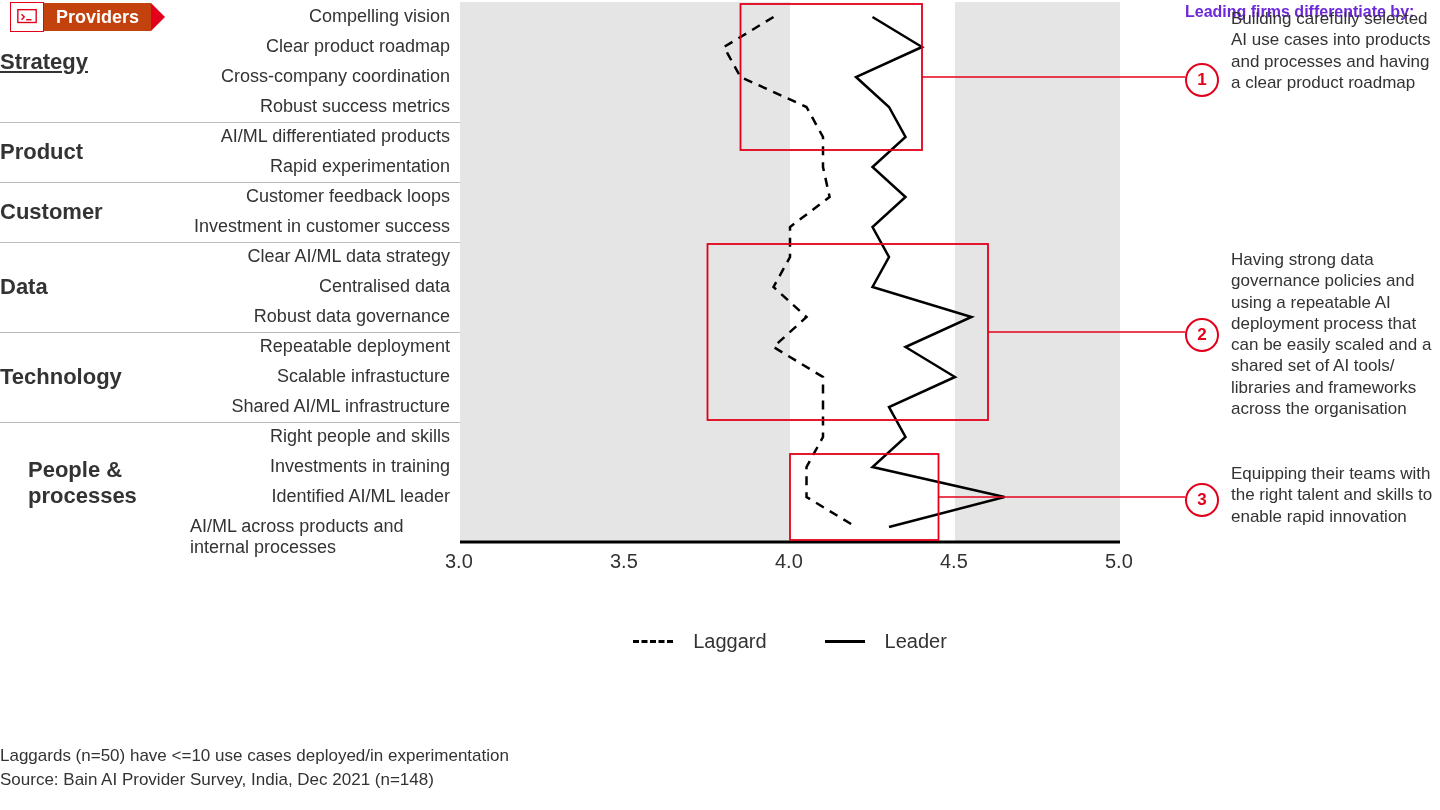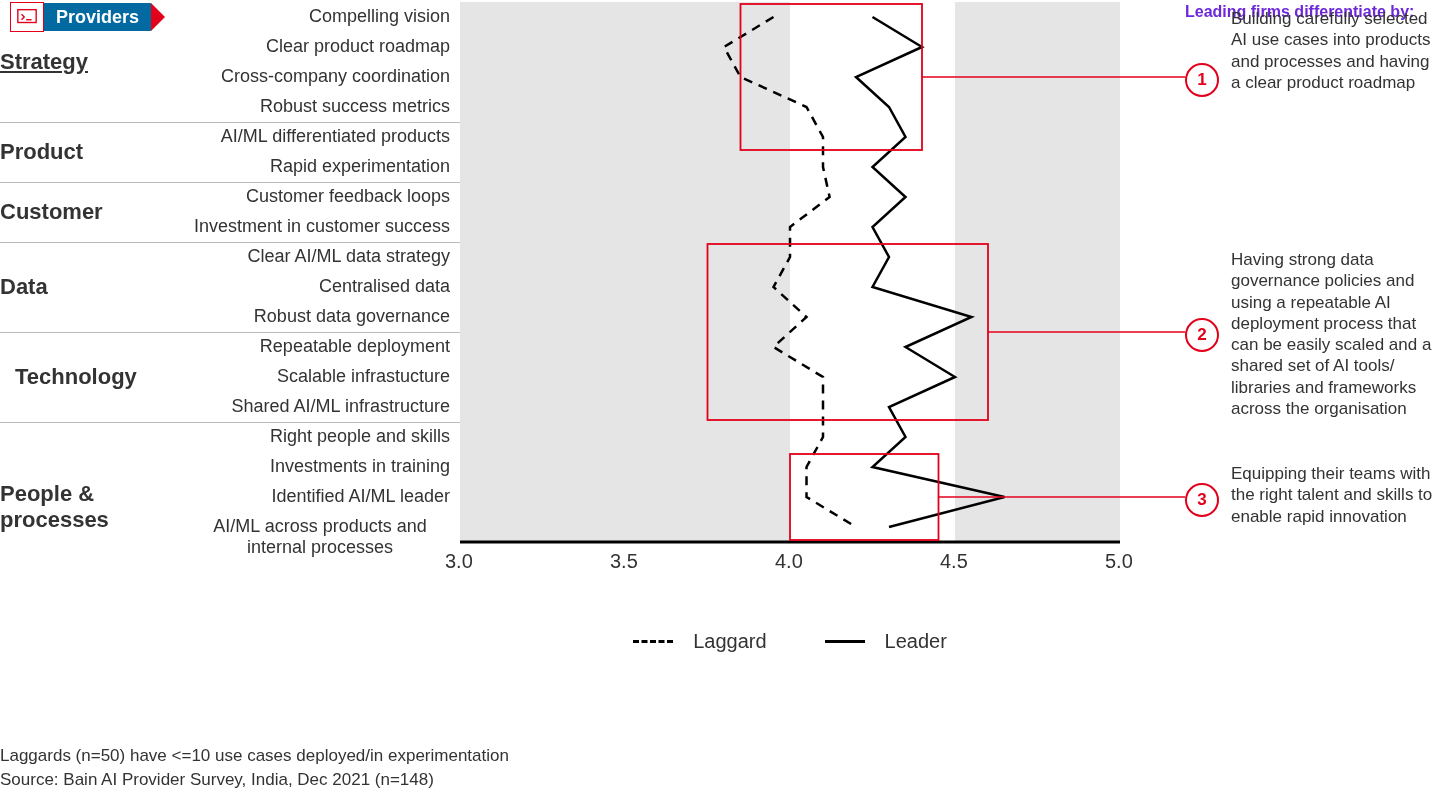--- a/index.html
+++ b/index.html
@@ -1,24 +1,24 @@
 <!DOCTYPE html>
 <html><head>
 <meta charset="utf-8">
 <style>
   html,body{margin:0;padding:0;font-family:Arial,Helvetica,sans-serif;color:#333;}
   body{width:1440px;height:810px;background:#fff;overflow:hidden;}
   .badge-wrap{position:absolute;left:10px;top:2px;display:flex;align-items:center;}
   .badge-icon{width:32px;height:28px;border:1px solid #e2001a;display:flex;align-items:center;justify-content:center;}
   .badge-icon svg{width:22px;height:22px;fill:#e2001a;}
-  .badge-text{background:#0369a1;color:#fff;font-weight:bold;font-size:18px;padding:4px 12px;height:20px;line-height:20px;position:relative;}
+  .badge-text{background:#c2410c;color:#fff;font-weight:bold;font-size:18px;padding:4px 12px;height:20px;line-height:20px;position:relative;}
   .badge-text:after{content:"";position:absolute;right:-14px;top:0;border-top:14px solid transparent;border-bottom:14px solid transparent;border-left:14px solid #e2001a;}
   .left-col{position:absolute;left:0;top:0;width:460px;}
   .cat-label{position:absolute;left:0;font-size:22px;font-weight:bold;color:#333;}
-  .metric{position:absolute;right:10px;font-size:18px;color:#333;text-align:center;}
+  .metric{position:absolute;right:10px;font-size:18px;color:#333;text-align:left;}
   .divider{position:absolute;left:0;width:460px;height:1px;background:#bbb;}
   .right-col{position:absolute;left:1185px;top:2px;width:250px;}
   .right-title{color:#6d28d9;font-size:16px;font-weight:bold;line-height:1.2;}
   .right-item{display:flex;gap:12px;}
   .circle-num{width:30px;height:30px;border:2px solid #e2001a;border-radius:50%;color:#e2001a;font-weight:bold;font-size:17px;display:flex;align-items:center;justify-content:center;flex-shrink:0;}
   .right-text{font-size:17px;color:#333;line-height:1.25;}
   .notes{position:absolute;left:0;bottom:18px;font-size:17px;color:#333;line-height:1.4;}
   .plot{position:absolute;left:460px;top:0;}
   .legend{position:absolute;left:460px;top:630px;width:660px;display:flex;justify-content:center;align-items:center;gap:20px;font-size:20px;}
   .leg-dash,.leg-solid{display:inline-block;width:40px;height:0;border-top:3px solid #000;}
@@ -51,26 +51,26 @@
     <div class="metric" style="top: 186px; max-width: 260px;">Customer feedback loops</div>
     <div class="metric" style="top: 216px; max-width: 260px;">Investment in customer success</div>
     <div class="cat-label" style="top: 199px; width: 170px;">Customer</div>
     <div class="metric" style="top: 246px; max-width: 260px;">Clear AI/ML data strategy</div>
     <div class="metric" style="top: 276px; max-width: 260px;">Centralised data</div>
     <div class="metric" style="top: 306px; max-width: 260px; margin-left: 40px;">Robust data governance</div>
     <div class="cat-label" style="top: 274px; width: 170px;">Data</div>
     <div class="metric" style="top: 336px; max-width: 260px;">Repeatable deployment</div>
     <div class="metric" style="top: 366px; max-width: 260px;">Scalable infrastucture</div>
     <div class="metric" style="top: 396px; max-width: 260px;">Shared AI/ML infrastructure</div>
-    <div class="cat-label" style="top: 364px; width: 170px; padding-left: 15px;">Technology</div>
+    <div class="cat-label" style="top: 364px; width: 170px;">Technology</div>
     <div class="metric" style="top: 426px; max-width: 260px;">Right people and skills</div>
     <div class="metric" style="top: 456px; max-width: 260px;">Investments in training</div>
     <div class="metric" style="top: 486px; max-width: 260px;">Identified AI/ML leader</div>
     <div class="metric" style="top: 516px; max-width: 260px;">AI/ML across products and internal processes</div>
-    <div class="cat-label" style="top: 481px; width: 170px;">People &amp; processes</div>
+    <div class="cat-label" style="top: 457px; width: 170px; padding-left: 28px;">People &amp; processes</div>
     <div class="divider" style="top: 122px;"></div>
     <div class="divider" style="top: 182px;"></div>
     <div class="divider" style="top: 242px;"></div>
     <div class="divider" style="top: 332px;"></div>
     <div class="divider" style="top: 422px;"></div>
   </div>
 
 <div id="xaxis">
     <div class="xaxis-label" style="left: 445px; top: 550px;">3.0</div>
     <div class="xaxis-label" style="left: 610px; top: 550px;">3.5</div>

